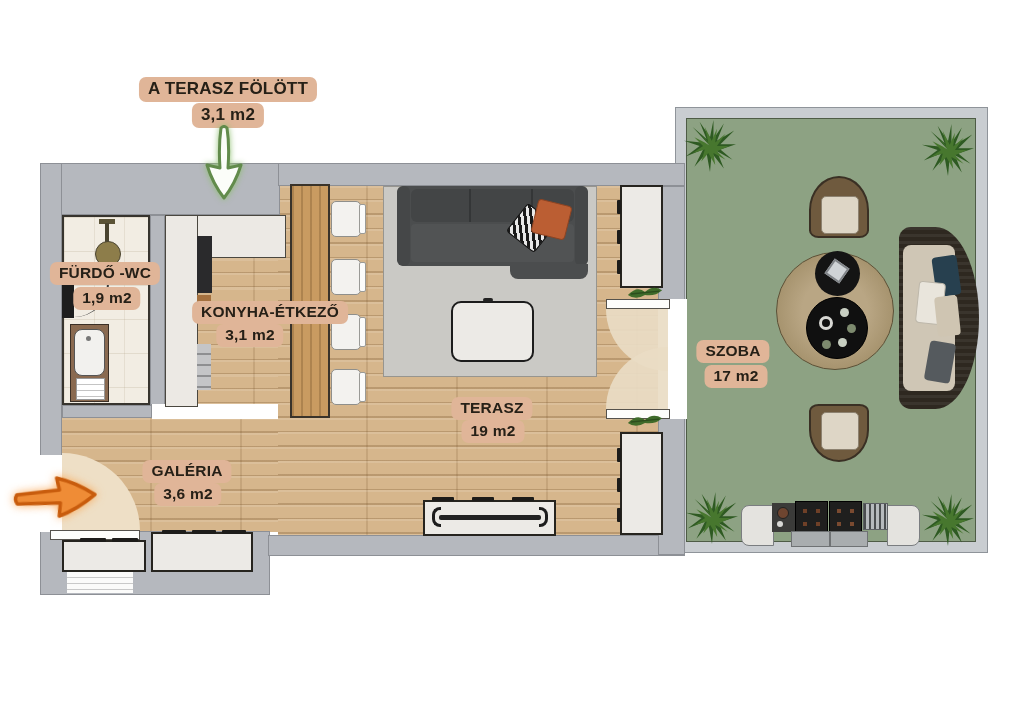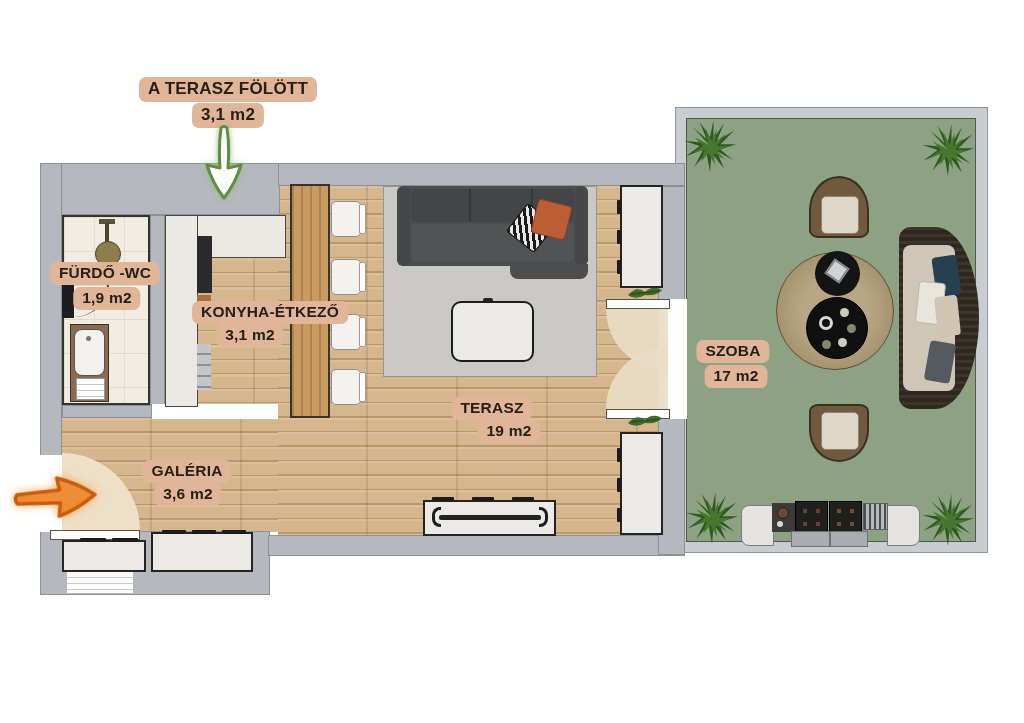--- a/index.html
+++ b/index.html
@@ -224,21 +224,21 @@
   <div class="tag big" style="left:228px;top:77px;">A TERASZ FÖLÖTT</div>
   <div class="tag big" style="left:228px;top:103px;">3,1 m2</div>
 
   <div class="tag" style="left:105px;top:262px;">FÜRDŐ -WC</div>
   <div class="tag" style="left:107px;top:287px;">1,9 m2</div>
 
   <div class="tag" style="left:270px;top:301px;">KONYHA-ÉTKEZŐ</div>
   <div class="tag" style="left:250px;top:324px;">3,1 m2</div>
 
   <div class="tag" style="left:492px;top:397px;">TERASZ</div>
-  <div class="tag" style="left:509px;top:420px;">19 m2</div>
+  <div class="tag" style="left:493px;top:420px;">19 m2</div>
 
   <div class="tag" style="left:187px;top:460px;">GALÉRIA</div>
   <div class="tag" style="left:188px;top:483px;">3,6 m2</div>
 
   <div class="tag" style="left:733px;top:340px;">SZOBA</div>
   <div class="tag" style="left:736px;top:365px;">17 m2</div>
 
 </div>
 
 </body></html>

